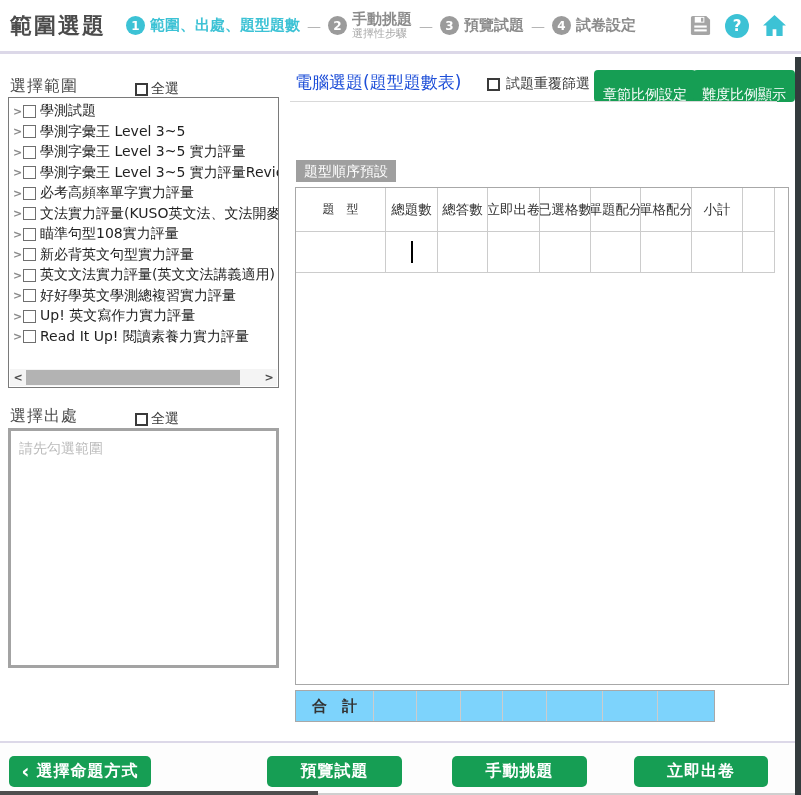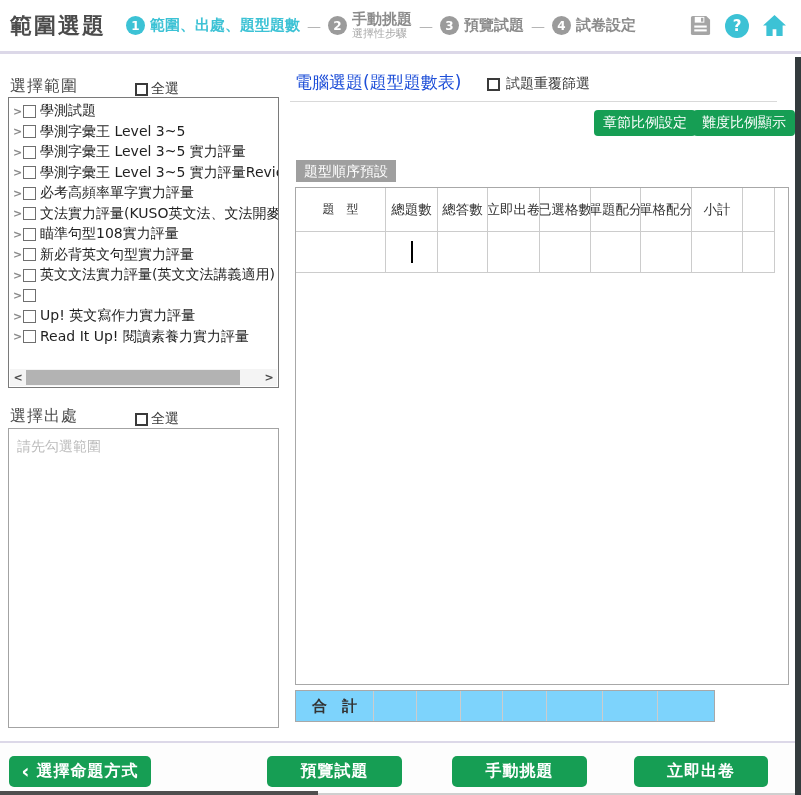--- a/index.html
+++ b/index.html
@@ -36,29 +36,29 @@
     background:#fff;overflow:hidden;padding-top:3px;}
   .tree-item{height:20.5px;display:flex;align-items:center;padding-left:3px;white-space:nowrap;
     overflow:hidden;cursor:pointer;}
   .tree-chev{color:#8a8a8a;font-size:11px;font-weight:bold;width:11px;text-align:center;flex:0 0 auto;}
   .tree-label{font-size:14px;color:#1f1f1f;margin-left:4px;}
   .hscroll{position:absolute;left:1px;right:1px;bottom:1px;height:17px;background:#f4f4f4;
     display:flex;align-items:center;}
   .hs-arrow{width:16px;text-align:center;color:#4a4a4a;font-size:11px;font-weight:bold;cursor:pointer;flex:0 0 auto;}
   .hs-thumb{height:15px;width:214px;background:#b3b3b3;cursor:grab;}
 
-  .source-box{position:absolute;left:8px;top:428px;width:271px;height:300px;border:1px solid #a3a3a3;background:#fff;}
+  .source-box{position:absolute;left:8px;top:428px;width:271px;height:240px;border:3px solid #a3a3a3;background:#fff;}
   .placeholder{padding:9px 8px;font-size:14px;color:#bcbcbc;}
 
   
   .main-title{position:absolute;left:295px;top:71px;font-size:17px;color:#1d4ed8;white-space:nowrap;}
   .dup-filter{position:absolute;left:487px;top:75px;display:flex;align-items:center;gap:6px;
     font-size:14px;color:#3a3a3a;white-space:nowrap;}
   .green-btn{position:absolute;height:26px;background:#169e54;color:#fff;border:none;border-radius:4px;
-    font-size:14px;padding:4px 9px;cursor:pointer;white-space:nowrap;margin-top:40px;}
+    font-size:14px;padding:16px 9px;cursor:pointer;white-space:nowrap;}
   .btn-chapter{left:594px;top:70px;}
   .btn-difficulty{left:693px;top:70px;}
   .panel-divider{position:absolute;left:290px;top:101px;width:487px;height:1px;background:#d9d9d9;}
   .order-badge{position:absolute;left:296px;top:160px;height:22px;line-height:22px;background:#9f9f9f;
     color:#fff;font-size:14px;border-radius:0;padding:0 8px;cursor:pointer;white-space:nowrap;}
 
   .qtable{position:absolute;left:295px;top:187px;width:494px;height:498px;border:1px solid #a8a8a8;background:#fff;}
   .trow{display:flex;}
   .cell{border-right:1px solid #ccc;border-bottom:1px solid #ccc;display:flex;align-items:center;
     justify-content:center;font-size:13.5px;color:#333;white-space:nowrap;overflow:hidden;}
@@ -193,20 +193,21 @@
       <span class="tree-label">新必背英文句型實力評量</span>
     </div>
     <div class="tree-item">
       <span class="tree-chev">&gt;</span>
       <input type="checkbox" class="cb thin" style="">
       <span class="tree-label">英文文法實力評量(英文文法講義適用)</span>
     </div>
     <div class="tree-item">
       <span class="tree-chev">&gt;</span>
       <input type="checkbox" class="cb thin" style="">
+      <span class="tree-label">好好學英文學測總複習實力評量</span>
     </div>
     <div class="tree-item">
       <span class="tree-chev">&gt;</span>
       <input type="checkbox" class="cb thin" style="">
       <span class="tree-label">Up! 英文寫作力實力評量</span>
     </div>
     <div class="tree-item">
       <span class="tree-chev">&gt;</span>
       <input type="checkbox" class="cb thin" style="">
       <span class="tree-label">Read It Up! 閱讀素養力實力評量</span>

